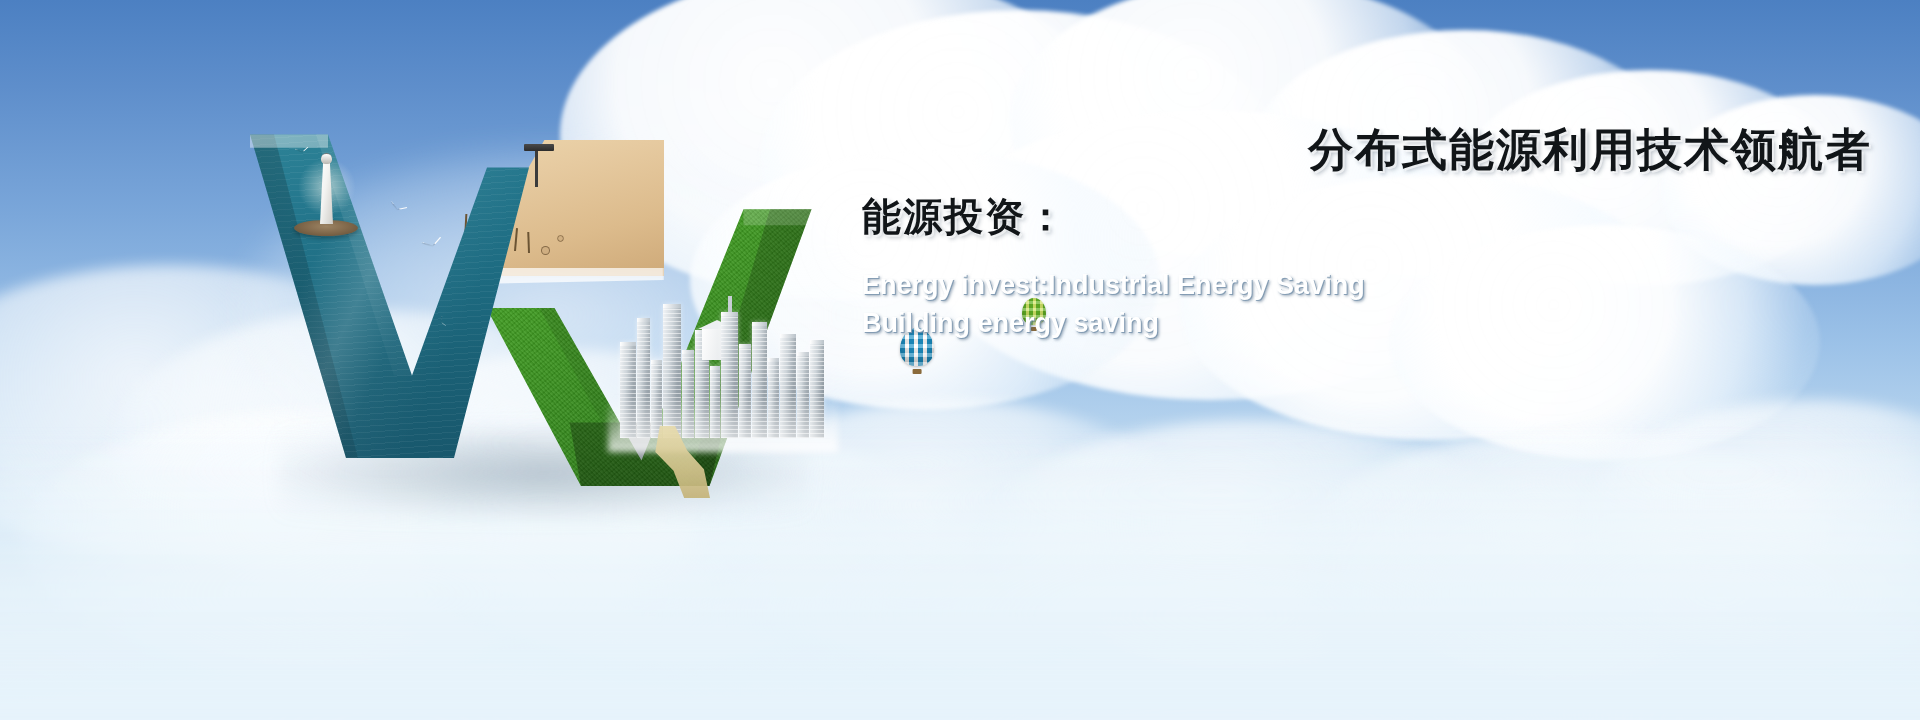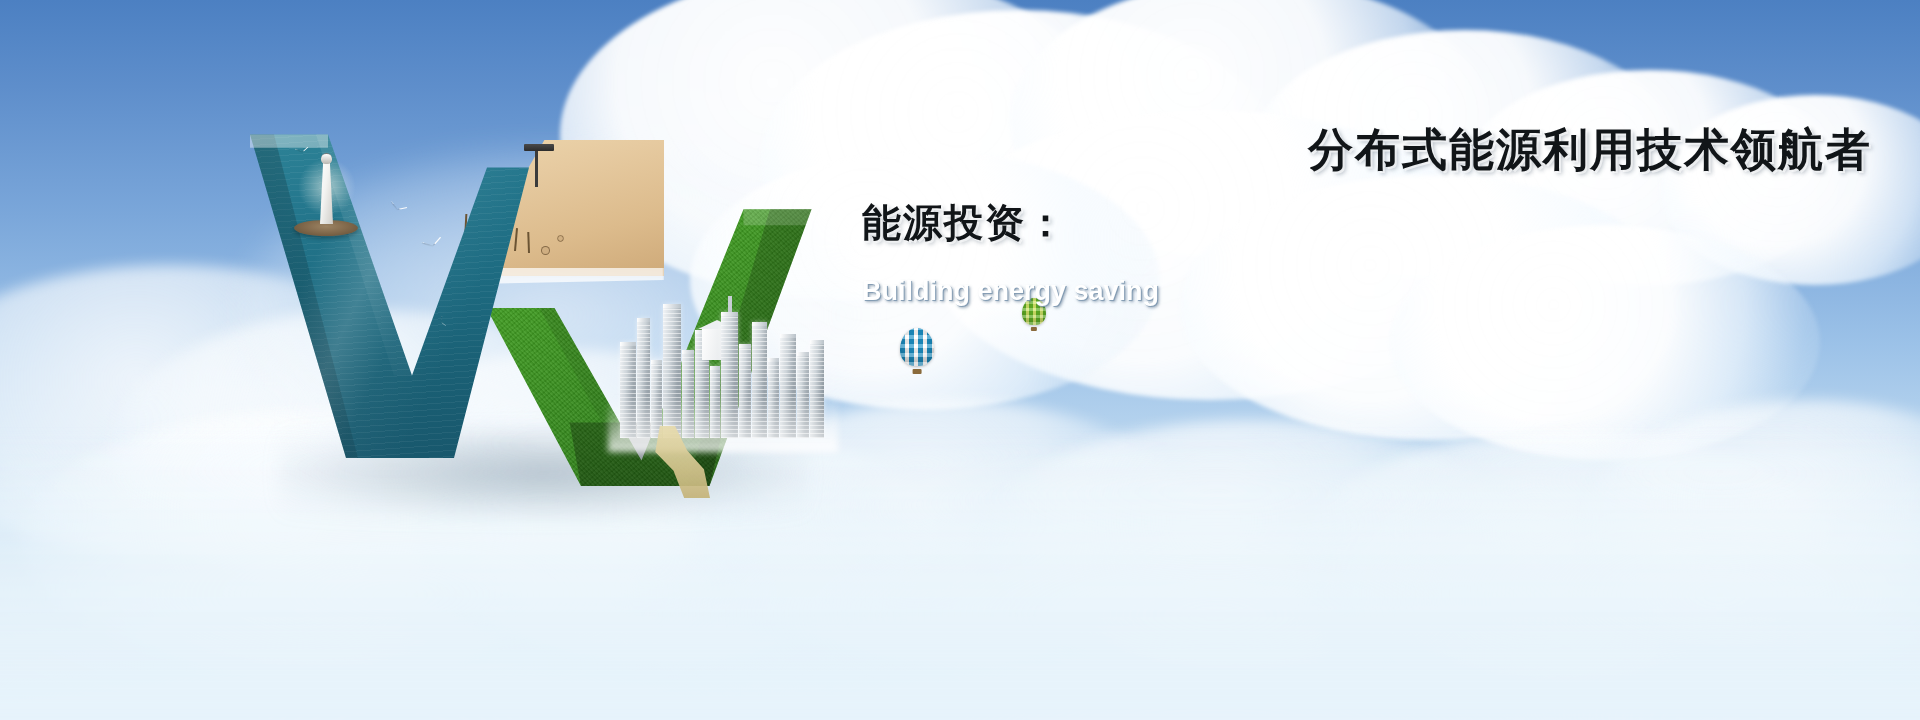--- a/index.html
+++ b/index.html
@@ -401,21 +401,21 @@
     font-size: 25px;
     letter-spacing: 0.2px;
     color: #ffffff;
     text-shadow:
       1px 1px 0 rgba(120,145,170,0.85),
       2px 2px 3px rgba(60,90,120,0.55);
     white-space: nowrap;
   }
 
   .cn-lead {
-    margin-top: 22px;
+    margin-top: 16px;
     font-family: "DejaVu Sans", "Liberation Sans", sans-serif;
     font-weight: 700;
     font-size: 39px;
     letter-spacing: 2px;
     color: #111518;
     text-shadow:
       2px 2px 0 rgba(255,255,255,0.58),
       3px 3px 4px rgba(40,60,80,0.30);
     white-space: nowrap;
   }
@@ -550,17 +550,18 @@
 
   <div id="copy">
 
     <div class="cn-head">分布式能源利用技术领航者</div>
 
 
     <div class="cn-lead">能源投资：</div>
 
 
     <div class="en-list">
+      <div class="en-line">Energy invest:Industrial Energy Saving</div>
       <div class="en-line">Building energy saving</div>
     </div>
 
   </div>
 </div>
 
 </body></html>

